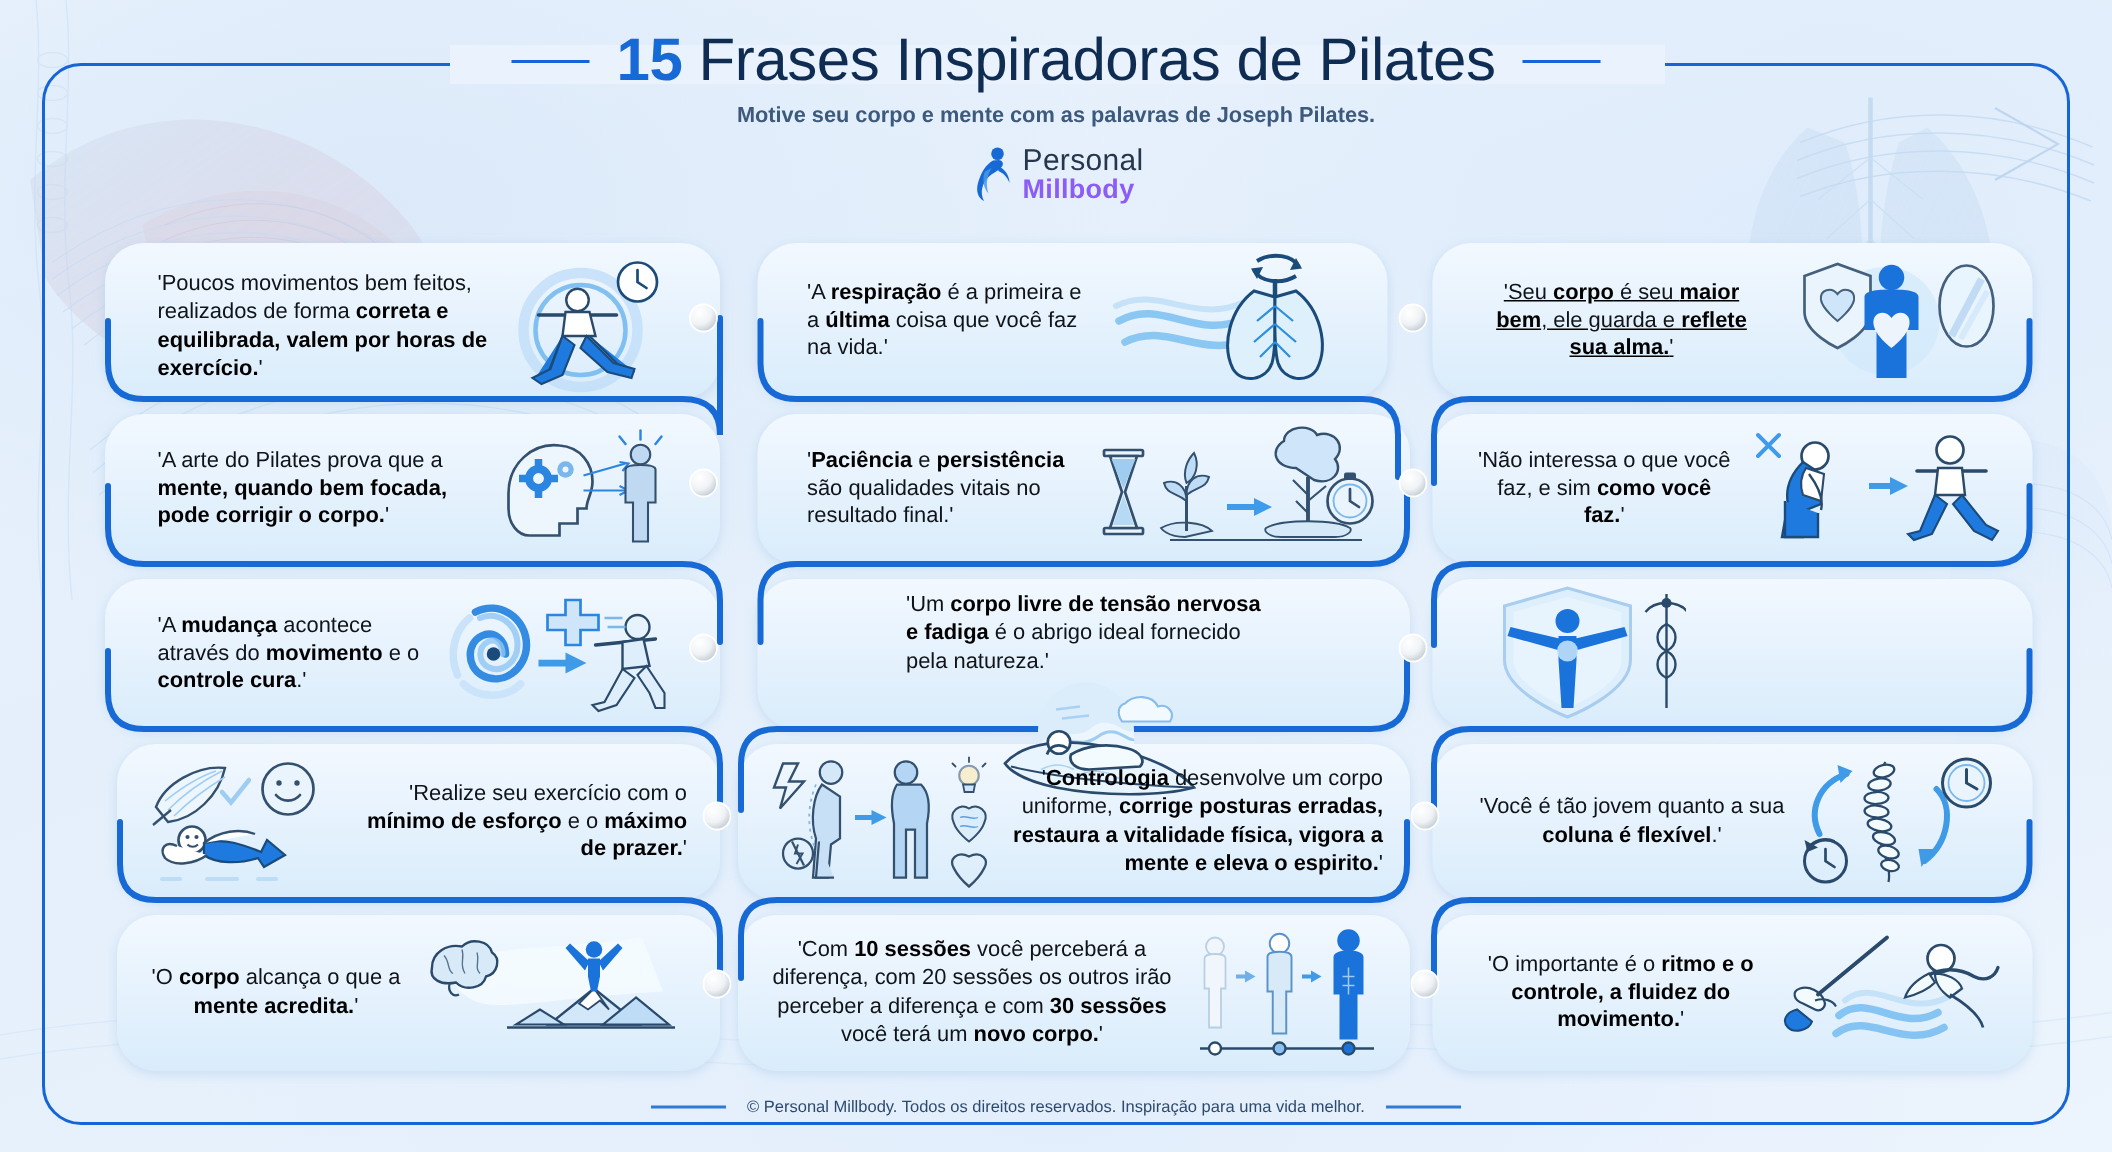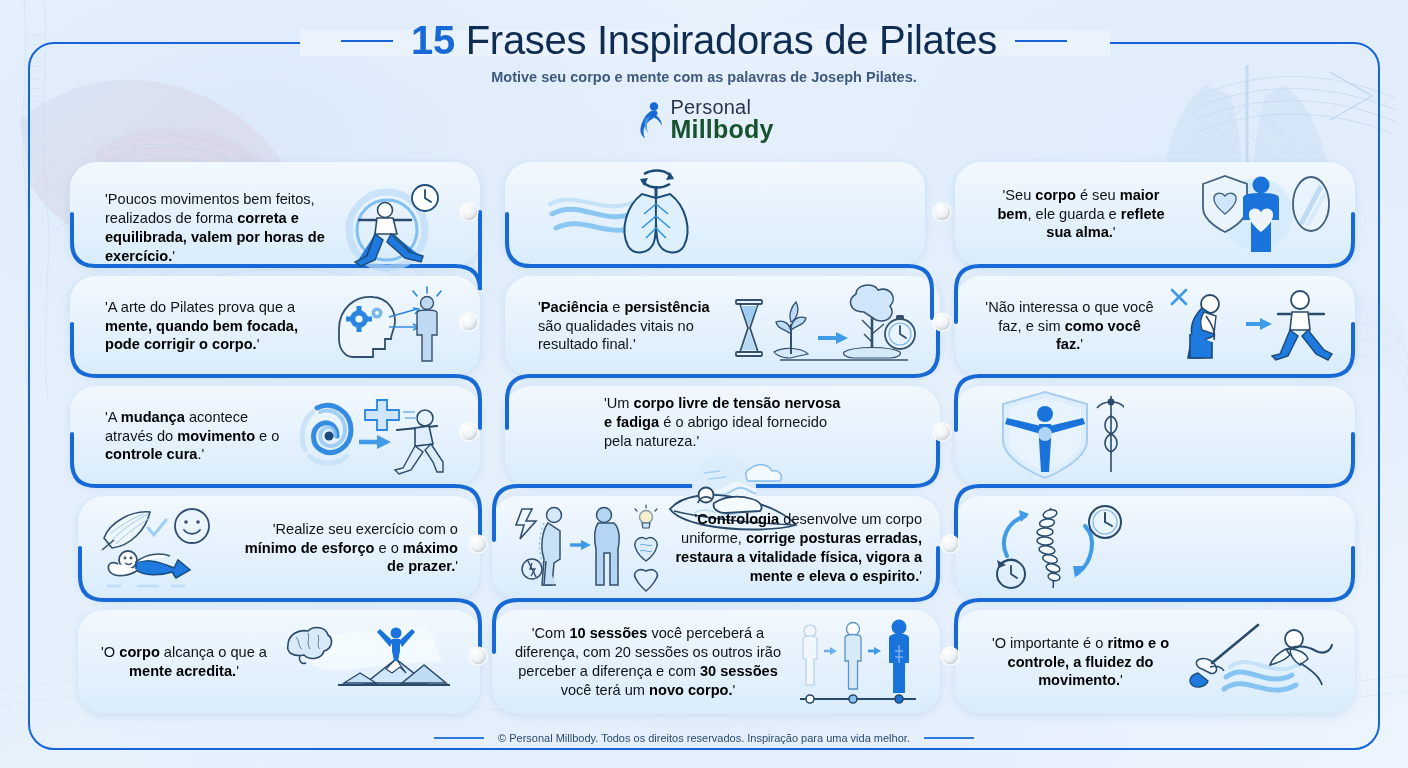--- a/index.html
+++ b/index.html
@@ -48,21 +48,21 @@
   .subtitle {
     margin-top:6px; font-size:14.5px; color:#3d5a7d; font-weight:700;
   }
 
   
   .logo {
     margin-top:12px; display:inline-flex; align-items:center; gap:6px;
   }
   .logo-text { text-align:left; line-height:1.02; }
   .logo-top { font-size:20px; color:#26364d; letter-spacing:.2px; }
-  .logo-bot { font-size:25px; color:#14532d; font-weight:700; letter-spacing:.2px; }
+  .logo-bot { font-size:18px; color:#8b5cf6; font-weight:700; letter-spacing:.2px; }
 
   
   .connectors { position:absolute; left:0; top:0; width:1408px; height:768px; }
 
   
   .cards { position:absolute; left:0; top:0; width:1408px; height:768px; }
   .card {
     position:absolute;
     display:flex; align-items:center;
     border-radius:22px;
@@ -284,40 +284,41 @@
     <circle cx="942" cy="432" r="9" fill="url(#nodeG)" stroke="#ffffff" stroke-width="1.2"></circle>
     <circle cx="478" cy="544" r="9" fill="url(#nodeG)" stroke="#ffffff" stroke-width="1.2"></circle>
     <circle cx="950" cy="544" r="9" fill="url(#nodeG)" stroke="#ffffff" stroke-width="1.2"></circle>
     <circle cx="478" cy="656" r="9" fill="url(#nodeG)" stroke="#ffffff" stroke-width="1.2"></circle>
     <circle cx="950" cy="656" r="9" fill="url(#nodeG)" stroke="#ffffff" stroke-width="1.2"></circle>
   </g>
 </svg>
 
 <div class="cards">
 
-  <div class="card align-left" style="left:95px; top:178px; width:360px; height:100px;">
+  <div class="card align-left" style="left:95px; top:168px; width:360px; height:100px;">
     <div class="qtext" style="width:238px;"><span>'Poucos movimentos bem feitos, realizados de forma </span><b>correta e equilibrada, valem por horas de exercício.</b><span>'</span></div>
     <div class="art">
       <svg width="110" height="92" viewBox="0 0 110 92">
         <circle cx="52" cy="48" r="38" fill="none" stroke="#bcdcf8" stroke-width="7" opacity="0.7"></circle>
         <circle cx="52" cy="48" r="30" fill="none" stroke="#6fb6ef" stroke-width="3" opacity="0.85"></circle>
         <circle cx="50" cy="28" r="7.5" fill="#fff" stroke="#2a4a6b" stroke-width="1.6"></circle>
         <path d="M24,38 L76,38" stroke="#2a4a6b" stroke-width="2.4" fill="none" stroke-linecap="round"></path>
         <path d="M42,36 L58,36 L62,52 L40,52 Z" fill="#fff" stroke="#2a4a6b" stroke-width="1.6"></path>
         <path d="M40,52 L30,78 L22,80" fill="#1f7ae0" stroke="#1a4b7a" stroke-width="1.6"></path>
         <path d="M58,52 L78,72 L88,76" fill="#1f7ae0" stroke="#1a4b7a" stroke-width="1.6"></path>
         <path d="M40,52 L32,74 L20,80 L26,84 L40,78 L48,58 Z" fill="#1f7ae0" stroke="#1a4b7a" stroke-width="1.4"></path>
         <path d="M56,52 L74,70 L88,74 L86,80 L70,76 L52,60 Z" fill="#1f7ae0" stroke="#1a4b7a" stroke-width="1.4"></path>
         <circle cx="90" cy="16" r="13" fill="#fff" stroke="#1a4b7a" stroke-width="1.8"></circle>
         <path d="M90,8 L90,16 L96,20" stroke="#1a4b7a" stroke-width="1.8" fill="none" stroke-linecap="round"></path>
       </svg>
     </div>
   </div>
 
   <div class="card align-left" style="left:528px; top:164px; width:390px; height:100px;">
+    <div class="qtext" style="width:212px;"><span>'A </span><b>respiração</b><span> é a primeira e a </span><b>última</b><span> coisa que você faz na vida.'</span></div>
     <div class="art" style="margin-left:6px;">
       <svg width="170" height="92" viewBox="0 0 170 92">
         <g stroke="#7cc0f2" stroke-width="5" fill="none" stroke-linecap="round" opacity="0.85">
           <path d="M8,46 C36,30 60,60 92,44"></path>
           <path d="M12,60 C40,46 62,72 96,58"></path>
         </g>
         <g stroke="#c5e2f8" stroke-width="4" fill="none" stroke-linecap="round">
           <path d="M6,36 C34,22 58,48 90,34"></path>
         </g>
         <path d="M112,18 L112,54" stroke="#1a4b7a" stroke-width="3" fill="none"></path>
@@ -332,21 +333,21 @@
             <path d="M112,60 L122,70"></path>
         </g>
         <path d="M100,6 C110,0 124,2 128,10" stroke="#1a4b7a" stroke-width="2.6" fill="none"></path>
         <path d="M126,4 L130,11 L122,12 Z" fill="#1a4b7a"></path>
         <path d="M126,16 C116,22 102,20 98,12" stroke="#1a4b7a" stroke-width="2.6" fill="none"></path>
         <path d="M100,18 L96,11 L104,10 Z" fill="#1a4b7a"></path>
       </svg>
     </div>
   </div>
 
-  <div class="card align-center" style="left:975px; top:164px; width:370px; height:100px;">
+  <div class="card align-center" style="left:975px; top:164px; width:370px; height:100px;text-decoration:underline;">
     <div class="qtext" style="width:205px;"><span>'Seu </span><b>corpo</b><span> é seu </span><b>maior bem</b><span>, ele guarda e </span><b>reflete sua alma.</b><span>'</span></div>
     <div class="art" style="margin-left:8px;">
       <svg width="150" height="92" viewBox="0 0 150 92">
         <circle cx="72" cy="46" r="36" fill="#d2e9fb" opacity="0.75"></circle>
         <path d="M18,16 L40,8 L62,16 L62,40 C62,54 40,64 40,64 C40,64 18,54 18,40 Z" fill="#eaf4fd" stroke="#44607d" stroke-width="1.8"></path>
         <path d="M40,28 C36,23 28,25 29,32 C30,38 40,46 40,46 C40,46 50,38 51,32 C52,25 44,23 40,28 Z" fill="#cfe6fa" stroke="#44607d" stroke-width="1.4"></path>
         <circle cx="76" cy="17" r="8.5" fill="#1a72db"></circle>
         <path d="M58,30 C58,26 66,25 76,25 C86,25 94,26 94,30 L94,52 L86,52 L86,84 L66,84 L66,52 L58,52 Z" fill="#1a72db"></path>
         <path d="M76,44 C72,38 63,40 64,48 C65,56 76,64 76,64 C76,64 87,56 88,48 C89,40 80,38 76,44 Z" fill="#ffffff" opacity="0.92"></path>
         <ellipse cx="126" cy="36" rx="18" ry="27" fill="#e8f4fe" stroke="#44607d" stroke-width="1.8"></ellipse>
@@ -593,20 +594,21 @@
           <path d="M14,42 C18,40 22,44 26,42"></path>
             <path d="M14,48 C18,46 22,50 26,48"></path>
         </g>
         <path d="M10,76 C6,70 12,64 20,68 C28,64 34,70 30,76 C27,82 20,88 20,88 C20,88 13,82 10,76 Z" fill="none" stroke="#33506e" stroke-width="1.6"></path>
       </svg>
     </div>
     <div class="qtext" style="width:282px;"><span>'</span><b>Contrologia</b><span> desenvolve um corpo uniforme, </span><b>corrige posturas erradas, restaura a vitalidade física, vigora a mente e eleva o espirito.</b><span>'</span></div>
   </div>
 
   <div class="card align-center" style="left:975px; top:498px; width:370px; height:100px;">
+    <div class="qtext" style="width:210px;"><span>'Você é tão jovem quanto a sua </span><b>coluna é flexível</b><span>.'</span></div>
     <div class="art" style="margin-left:4px;">
       <svg width="140" height="92" viewBox="0 0 140 92">
         <path d="M18,54 C10,38 18,20 36,14" stroke="#3f9ae8" stroke-width="4" fill="none" stroke-linecap="round"></path>
         <path d="M30,8 L40,12 L32,20 Z" fill="#3f9ae8"></path>
         <path d="M96,24 C108,36 104,60 88,72" stroke="#3f9ae8" stroke-width="4" fill="none" stroke-linecap="round"></path>
         <path d="M94,64 L86,76 L84,64 Z" fill="#3f9ae8"></path>
         <g stroke="#2a4a6b" stroke-width="1.5" fill="#f4fbff">
           <path d="M62,6 C54,18 52,34 56,50 C60,66 66,76 64,86"></path>
           <ellipse cx="61" cy="12" rx="7" ry="4" transform="rotate(-14 61 12)"></ellipse>
           <ellipse cx="58" cy="21" rx="7.5" ry="4" transform="rotate(-8 58 21)"></ellipse>

